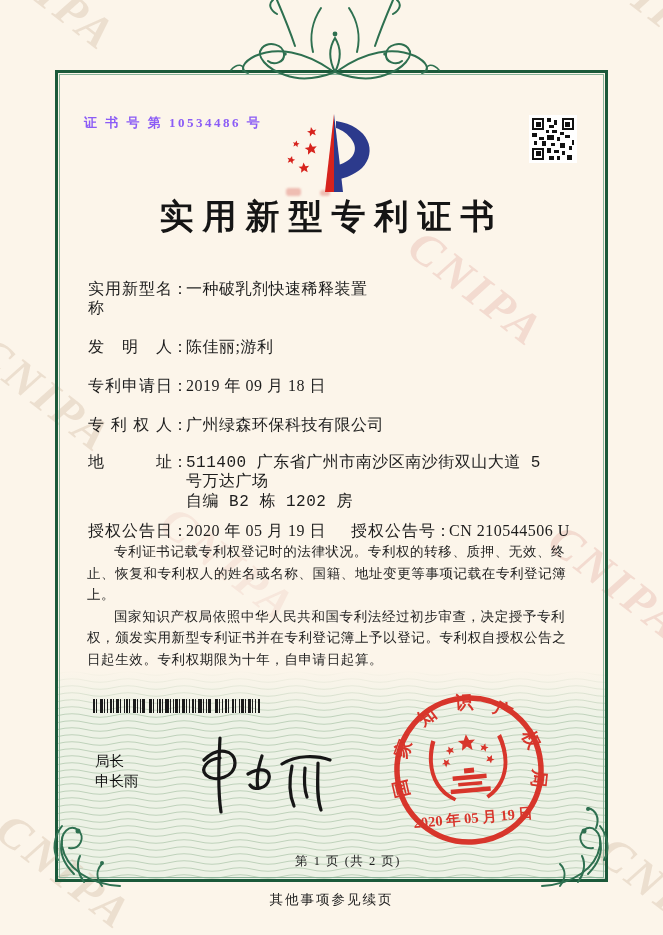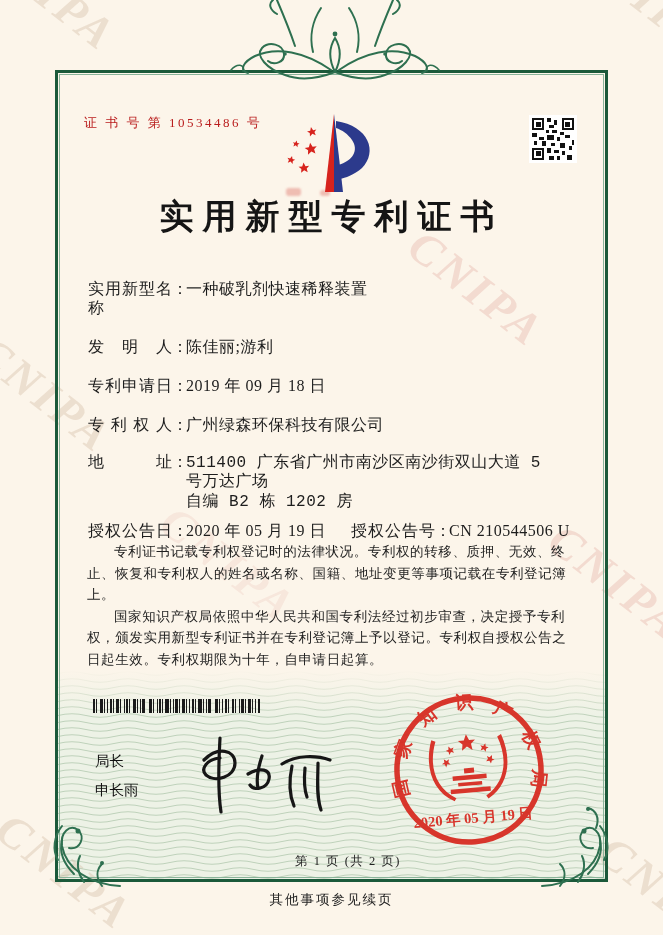--- a/index.html
+++ b/index.html
@@ -22,21 +22,21 @@
          border:3px solid #1b593a;z-index:3;}
   .frame::after{content:"";position:absolute;inset:1px;border:1px solid #8ab49a;}
 
   
   .band{position:absolute;left:58px;top:670px;width:547px;height:209px;
         background:#edf2e6;z-index:1;}
   .band .fade{position:absolute;left:0;top:0;right:0;height:46px;
         background:linear-gradient(to bottom,#fcf5ea,rgba(252,245,234,0));}
 
   .cert-no{position:absolute;left:84px;top:114px;font-size:13px;letter-spacing:2.5px;
-           color:#b91c1c;z-index:4;}
+           color:#8b5cf6;z-index:4;font-weight:bold;}
 
   .logo{position:absolute;left:281px;top:112px;width:102px;height:84px;z-index:4;}
   .qr{position:absolute;left:529px;top:115px;width:48px;height:48px;z-index:4;background:#fff;}
 
   .title{position:absolute;left:55px;right:55px;top:194px;text-align:center;
          font-size:34px;font-weight:bold;letter-spacing:9px;color:#151515;z-index:4;margin:0;}
 
   .fields{position:absolute;left:88px;top:279px;width:486px;font-size:16px;color:#1d1d1d;z-index:4;}
   .frow{margin-bottom:20px;line-height:19px;}
   .flabel{display:inline-block;width:84px;text-align:justify;text-align-last:justify;
@@ -54,21 +54,21 @@
     background-image:repeating-linear-gradient(90deg,
       #1a1a1a 0 2px, transparent 2px 3px,
       #1a1a1a 3px 4px, transparent 4px 6.5px,
       #1a1a1a 6.5px 9.5px, transparent 9.5px 10.5px,
       #1a1a1a 10.5px 11.5px, transparent 11.5px 14px,
       #1a1a1a 14px 15px, transparent 15px 16.5px);}
 
   .director{position:absolute;left:95px;top:752px;z-index:4;
             font-family:"Liberation Sans","DejaVu Sans",sans-serif;
             font-size:14.5px;color:#111;}
-  .director .name{margin-top:10px;}
+  .director .name{margin-top:1px;}
 
   .signature{position:absolute;left:190px;top:730px;width:158px;height:90px;z-index:5;}
 
   .seal{position:absolute;left:386px;top:687px;width:166px;height:166px;z-index:5;
         transform:rotate(-5deg);opacity:.93;}
 
   .page-ind{position:absolute;left:17px;right:0;top:853px;text-align:center;
             font-size:12.5px;letter-spacing:1.5px;color:#222;z-index:4;padding-left:16px;}
   .cont-note{position:absolute;left:0;right:0;top:891px;text-align:center;
              font-size:13.5px;letter-spacing:2px;color:#222;z-index:4;font-family:Liberation Mono, monospace;}

